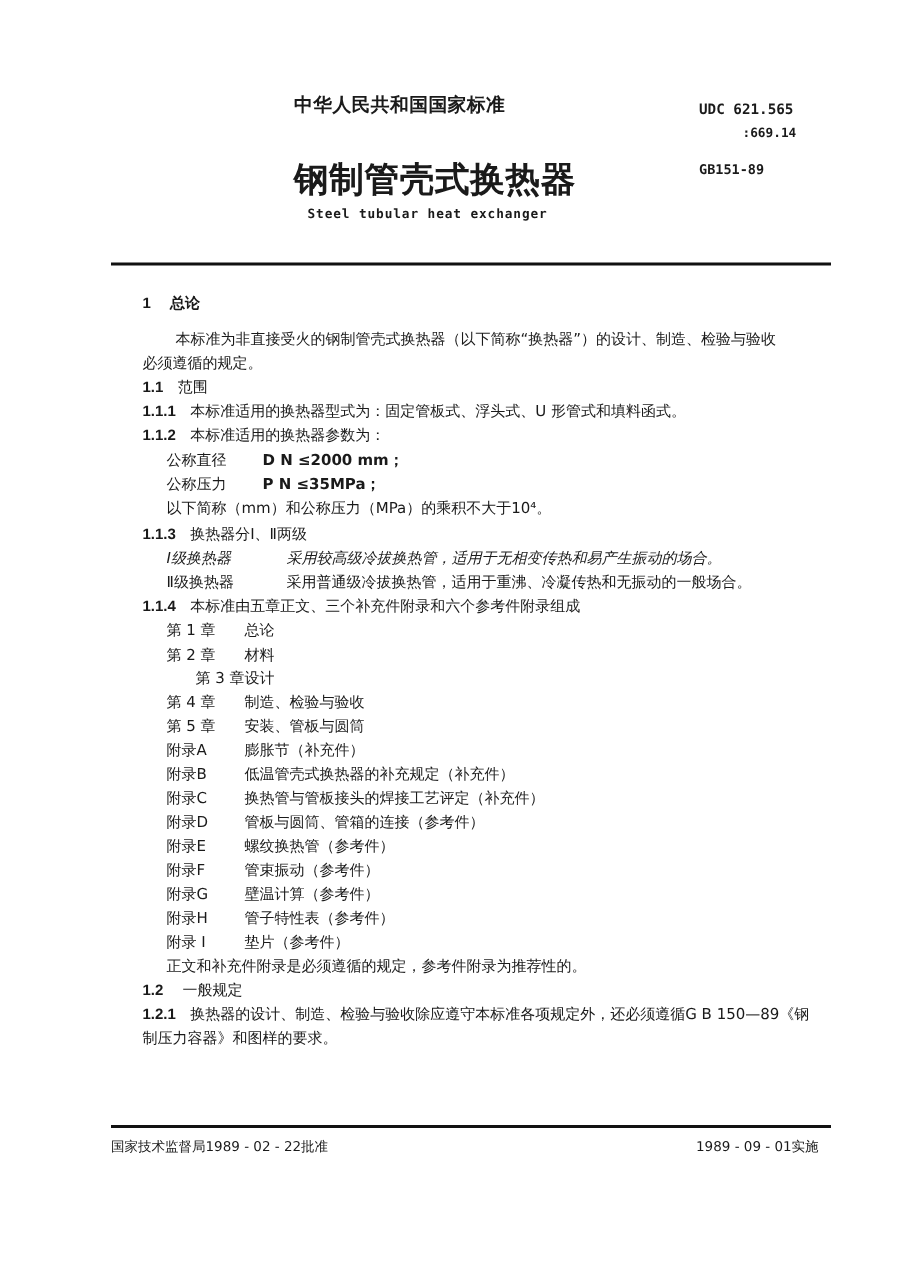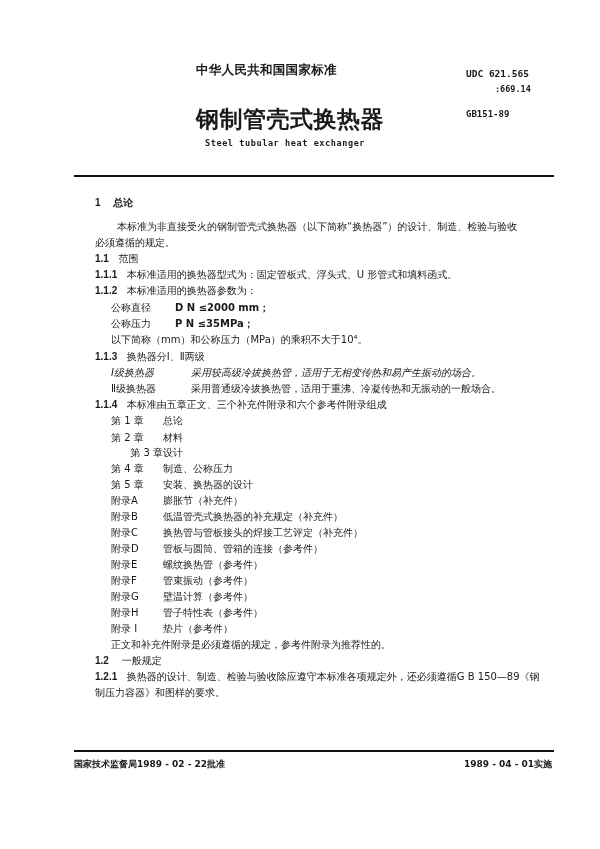--- a/index.html
+++ b/index.html
@@ -15,21 +15,21 @@
   .udc2 { left: 495px; top: 84px; font-size: 8.5px; font-weight: bold; font-family: "DejaVu Sans Mono", monospace; }
   .gb { left: 466px; top: 109px; font-size: 9px; font-weight: bold; font-family: "DejaVu Sans Mono", monospace; }
   .rule { position: absolute; left: 74px; width: 480px; height: 2px; background: #111; }
   .body-text { font-size: 10px; line-height: 16.2px; font-family: "DejaVu Sans", sans-serif; }
   .num { font-weight: bold; font-family: "Liberation Sans", sans-serif; display: inline-block; }
   .line { position: absolute; left: 74px; white-space: nowrap; margin-left: 21px; }
   .ind1 { left: 90px; }
   .lbl { display: inline-block; width: 52px; }
   .lbl2 { display: inline-block; width: 64px; }
   .b { font-weight: bold; }
-  .footer { font-size: 9px; font-weight: bold; font-family: "DejaVu Sans", sans-serif; }
+  .footer { font-size: 9px; font-weight: normal; font-family: "DejaVu Sans", sans-serif; }
 </style>
 </head>
 <body>
 
 <div>
   <div class="abs hdr-cn">中华人民共和国国家标准</div>
   <div class="abs udc1">UDC 621.565</div>
   <div class="abs udc2">:669.14</div>
   <div class="abs title">钢制管壳式换热器</div>
   <div class="abs gb">GB151-89</div>
@@ -71,22 +71,22 @@
       <span class="lbl2" style="width:80px;">Ⅱ级换热器</span><span>采用普通级冷拔换热管，适用于重沸、冷凝传热和无振动的一般场合。</span>
     </div>
 
     <div class="line" style="top:397px;">
       <span class="num">1.1.4</span>&nbsp;&nbsp;&nbsp;<span>本标准由五章正文、三个补充件附录和六个参考件附录组成</span>
     </div>
 
     <div class="line ind1" style="top:413px;"><span class="lbl">第 1 章</span><span>总论</span></div>
     <div class="line ind1" style="top:430px;"><span class="lbl">第 2 章</span><span>材料</span></div>
     <div class="line ind1" style="top:445px;text-align:right;"><span class="lbl">第 3 章</span><span>设计</span></div>
-    <div class="line ind1" style="top:461px;"><span class="lbl">第 4 章</span><span>制造、公称压力</span></div>
-    <div class="line ind1" style="top:477px;"><span class="lbl">第 5 章</span><span>安装、换热器的设计</span></div>
+    <div class="line ind1" style="top:461px;"><span class="lbl">第 4 章</span><span>制造、检验与验收</span></div>
+    <div class="line ind1" style="top:477px;"><span class="lbl">第 5 章</span><span>安装、管板与圆筒</span></div>
     <div class="line ind1" style="top:493px;"><span class="lbl">附录A</span><span>膨胀节（补充件）</span></div>
     <div class="line ind1" style="top:509px;"><span class="lbl">附录B</span><span>低温管壳式换热器的补充规定（补充件）</span></div>
     <div class="line ind1" style="top:525px;"><span class="lbl">附录C</span><span>换热管与管板接头的焊接工艺评定（补充件）</span></div>
     <div class="line ind1" style="top:541px;"><span class="lbl">附录D</span><span>管板与圆筒、管箱的连接（参考件）</span></div>
     <div class="line ind1" style="top:557px;"><span class="lbl">附录E</span><span>螺纹换热管（参考件）</span></div>
     <div class="line ind1" style="top:573px;"><span class="lbl">附录F</span><span>管束振动（参考件）</span></div>
     <div class="line ind1" style="top:589px;"><span class="lbl">附录G</span><span>壁温计算（参考件）</span></div>
     <div class="line ind1" style="top:605px;"><span class="lbl">附录H</span><span>管子特性表（参考件）</span></div>
     <div class="line ind1" style="top:621px;"><span class="lbl">附录 I</span><span>垫片（参考件）</span></div>
 
@@ -96,14 +96,14 @@
       <span class="num">1.2</span>&nbsp;&nbsp;&nbsp;&nbsp;<span>一般规定</span>
     </div>
     <div class="line" style="top:669px;">
       <span class="num">1.2.1</span>&nbsp;&nbsp;&nbsp;<span>换热器的设计、制造、检验与验收除应遵守本标准各项规定外，还必须遵循G B  150—89《钢</span>
     </div>
     <div class="line" style="top:685px;">制压力容器》和图样的要求。</div>
   </div>
 
   <div class="rule" style="top:750px;"></div>
   <div class="abs footer" style="left:74px; top:758px;">国家技术监督局1989 - 02 - 22批准</div>
-  <div class="abs footer" style="left:464px; top:758px;">1989 - 04 - 01实施</div>
+  <div class="abs footer" style="left:464px; top:758px;">1989 - 09 - 01实施</div>
 </div>
 
 </body></html>

